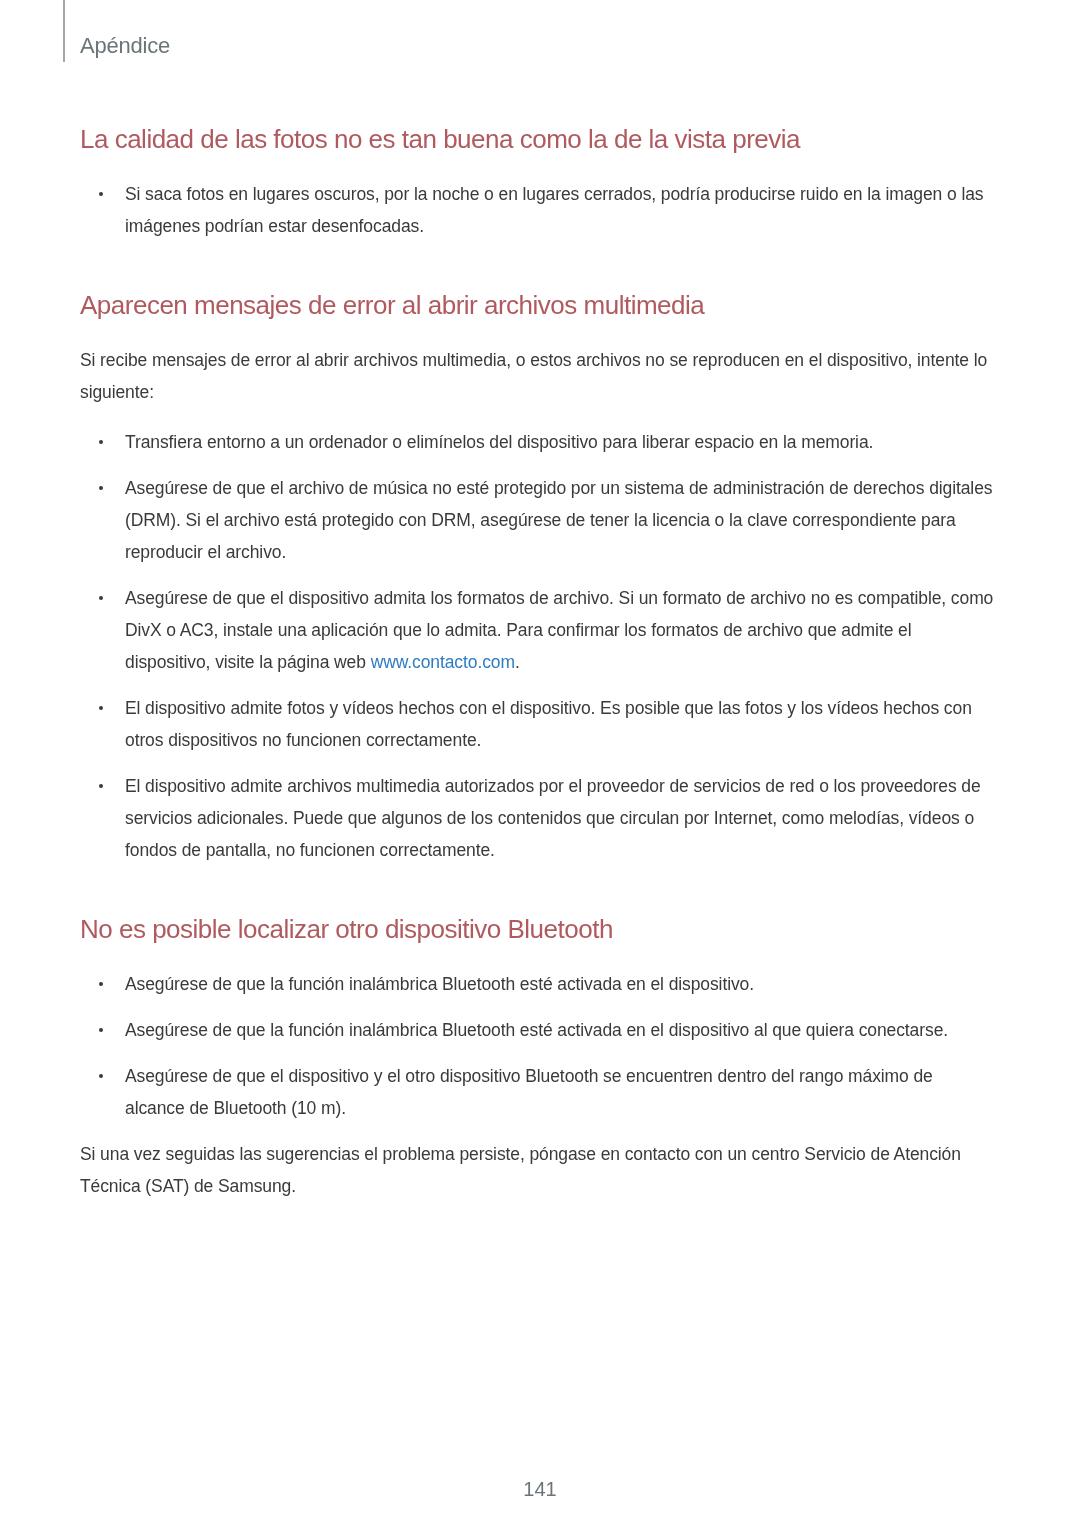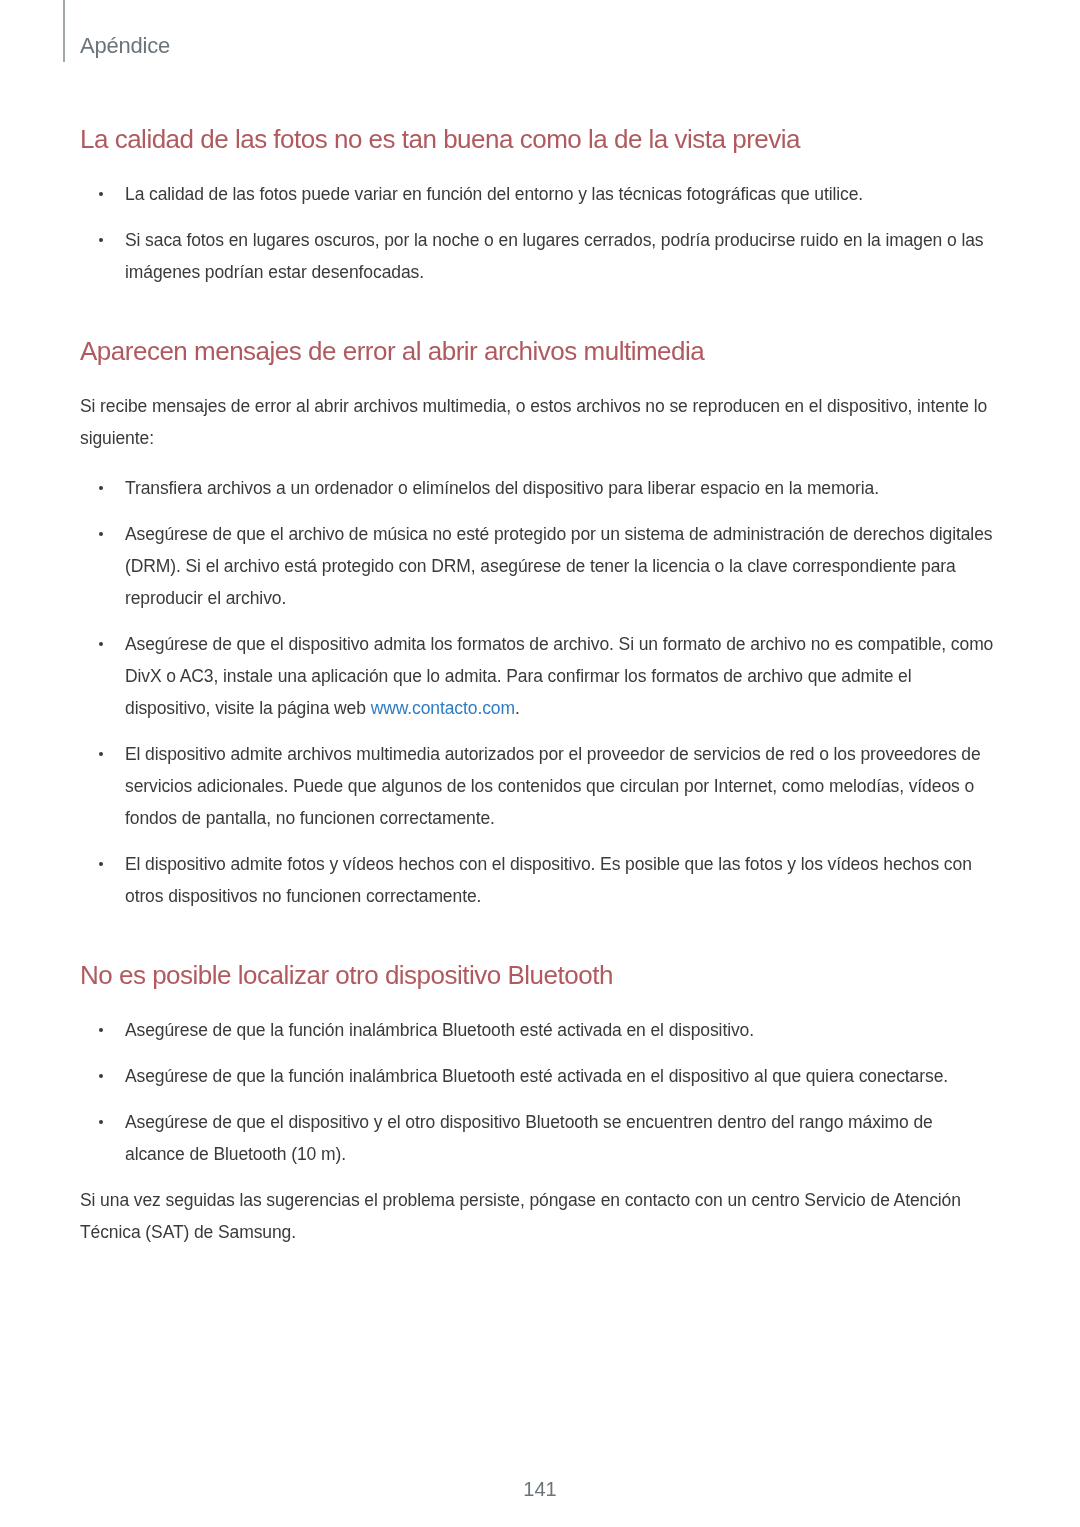--- a/index.html
+++ b/index.html
@@ -79,52 +79,48 @@
     <div class="chapter-title">Apéndice</div>
   </header>
 
   <main class="content">
 
     <section class="section">
       <h2 class="section-heading">La calidad de las fotos no es tan buena como la de la vista previa</h2>
       <ul class="bullet-list">
         <li>
           <span class="bullet-dot"></span>
-          <span class="li-text">La calidad de las fotos puede variar en función del entorno y las técnicas fotográficas que utilice.</span>
-        </li>
-        <li>
-          <span class="bullet-dot"></span>
           <span class="li-text">Si saca fotos en lugares oscuros, por la noche o en lugares cerrados, podría producirse ruido en la imagen o las imágenes podrían estar desenfocadas.</span>
         </li>
       </ul>
     </section>
 
     <section class="section">
       <h2 class="section-heading">Aparecen mensajes de error al abrir archivos multimedia</h2>
       <p class="body-text intro">Si recibe mensajes de error al abrir archivos multimedia, o estos archivos no se reproducen en el dispositivo, intente lo siguiente:</p>
       <ul class="bullet-list">
         <li>
           <span class="bullet-dot"></span>
-          <span class="li-text">Transfiera archivos a un ordenador o elimínelos del dispositivo para liberar espacio en la memoria.</span>
+          <span class="li-text">Transfiera entorno a un ordenador o elimínelos del dispositivo para liberar espacio en la memoria.</span>
         </li>
         <li>
           <span class="bullet-dot"></span>
           <span class="li-text">Asegúrese de que el archivo de música no esté protegido por un sistema de administración de derechos digitales (DRM). Si el archivo está protegido con DRM, asegúrese de tener la licencia o la clave correspondiente para reproducir el archivo.</span>
         </li>
         <li>
           <span class="bullet-dot"></span>
           <span class="li-text"><span>Asegúrese de que el dispositivo admita los formatos de archivo. Si un formato de archivo no es compatible, como DivX o AC3, instale una aplicación que lo admita. Para confirmar los formatos de archivo que admite el dispositivo, visite la página web </span><a class="inline-link">www.contacto.com</a><span>.</span></span>
         </li>
         <li>
           <span class="bullet-dot"></span>
-          <span class="li-text">El dispositivo admite archivos multimedia autorizados por el proveedor de servicios de red o los proveedores de servicios adicionales. Puede que algunos de los contenidos que circulan por Internet, como melodías, vídeos o fondos de pantalla, no funcionen correctamente.</span>
+          <span class="li-text">El dispositivo admite fotos y vídeos hechos con el dispositivo. Es posible que las fotos y los vídeos hechos con otros dispositivos no funcionen correctamente.</span>
         </li>
         <li>
           <span class="bullet-dot"></span>
-          <span class="li-text">El dispositivo admite fotos y vídeos hechos con el dispositivo. Es posible que las fotos y los vídeos hechos con otros dispositivos no funcionen correctamente.</span>
+          <span class="li-text">El dispositivo admite archivos multimedia autorizados por el proveedor de servicios de red o los proveedores de servicios adicionales. Puede que algunos de los contenidos que circulan por Internet, como melodías, vídeos o fondos de pantalla, no funcionen correctamente.</span>
         </li>
       </ul>
     </section>
 
     <section class="section">
       <h2 class="section-heading">No es posible localizar otro dispositivo Bluetooth</h2>
       <ul class="bullet-list">
         <li>
           <span class="bullet-dot"></span>
           <span class="li-text">Asegúrese de que la función inalámbrica Bluetooth esté activada en el dispositivo.</span>

